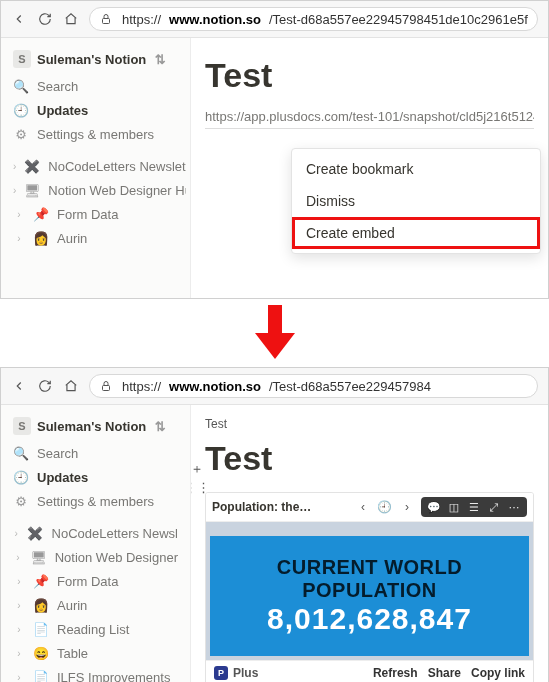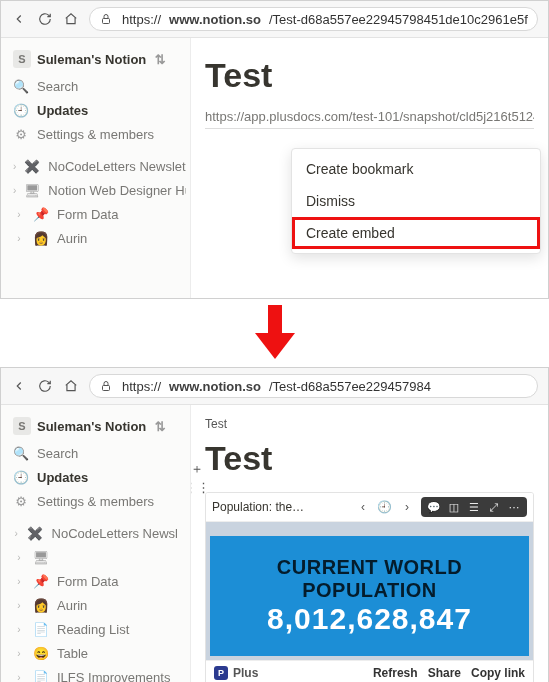--- a/index.html
+++ b/index.html
@@ -1,21 +1,21 @@
 <!DOCTYPE html>
 <html><head>
 <meta charset="utf-8">
 <style>
   *{box-sizing:border-box;margin:0;padding:0;font-family:-apple-system,Segoe UI,Helvetica,Arial,sans-serif}
   body{width:549px;background:#fff;color:#37352f;font-size:13px}
   .panel{border:1px solid #d0d0d0;background:#fff}
   
   .chrome{display:flex;align-items:center;gap:10px;padding:6px 10px;background:#f7f7f7;border-bottom:1px solid #e3e3e3;font-size:14px;color:#555}
   .omnibox{flex:1;display:flex;align-items:center;gap:8px;background:#fff;border:1px solid #d8d8d8;border-radius:12px;padding:3px 8px;font-size:13px;color:#333;overflow:hidden;white-space:nowrap}
-  .url-bold{font-weight:600;color:#404040}
+  .url-bold{font-weight:600;color:#000000}
   .ic{display:inline-flex;align-items:center;justify-content:center;width:16px;height:16px;color:#555;cursor:pointer}
   
   .app{display:flex;height:260px}
   .app2{display:flex;height:380px}
   .sidebar{width:190px;background:#fbfbfa;border-right:1px solid #ececec;padding:6px 4px;overflow:hidden}
   .wsname{display:flex;align-items:center;gap:6px;padding:6px 8px;font-weight:600;color:#37352f}
   .wsava{width:18px;height:18px;background:#e8e8e6;border-radius:3px;display:flex;align-items:center;justify-content:center;font-size:11px;color:#787774}
   .nav-item{display:flex;align-items:center;gap:8px;padding:4px 8px;color:#787774;border-radius:3px;cursor:pointer;white-space:nowrap;overflow:hidden}
   .nav-item.upd{color:#37352f;font-weight:600}
   .nav-ic{width:16px;height:16px;display:flex;align-items:center;justify-content:center;font-size:13px;color:#999}
@@ -27,21 +27,21 @@
   .menu{position:absolute;left:100px;top:110px;width:250px;background:#fff;border:1px solid #e3e3e3;border-radius:4px;box-shadow:0 4px 14px rgba(0,0,0,.12);padding:4px 0}
   .menu-item{padding:8px 14px;cursor:pointer;font-size:14px}
   .menu-item.hl{background:#fff;outline:3px solid #e11;outline-offset:-3px}
   
   .arrow-row{display:flex;justify-content:center;padding:6px 0}
   
   .crumb{font-size:12px;color:#555;padding:2px 0 0 0}
   .gutter{position:absolute;left:-2px;top:56px;display:flex;flex-direction:column;gap:2px;color:#bcbcba;font-size:13px}
   .embed{margin-top:6px;border:1px solid #e3e3e3;border-radius:3px;overflow:hidden}
   .embed-top{display:flex;align-items:center;gap:6px;padding:4px 6px;background:#fff;border-bottom:1px solid #eee;font-size:12px}
-  .embed-top .ttl{font-weight:400;flex:1;white-space:nowrap;overflow:hidden;text-overflow:ellipsis}
+  .embed-top .ttl{font-weight:700;flex:1;white-space:nowrap;overflow:hidden;text-overflow:ellipsis}
   .tool-grp{display:flex;align-items:center;gap:2px;background:#3b3b3b;border-radius:4px;padding:2px 4px}
   .tool-grp .tb{width:18px;height:16px;display:flex;align-items:center;justify-content:center;color:#eaeaea;font-size:11px;cursor:pointer}
   .embed-body{background:#c9d3df;padding:14px 4px 4px 4px}
   .hero{background:#1c8ed6;text-align:center;padding:20px 0}
   .hero-t{font-family:Impact,'Arial Black',sans-serif;font-size:20px;letter-spacing:.5px;color:#041c2c;font-weight:900}
   .hero-n{font-family:Impact,'Arial Black',sans-serif;font-size:30px;color:#fff;letter-spacing:1px;margin-top:0;font-weight:800}
   .embed-foot{display:flex;align-items:center;gap:10px;padding:5px 8px;background:#fff;border-top:1px solid #eee;font-size:12px}
   .embed-foot .brand{display:flex;align-items:center;gap:5px;flex:1;font-weight:600;color:#555}
   .plusbadge{width:14px;height:14px;border-radius:3px;background:#2b3a8f;color:#fff;font-size:9px;display:flex;align-items:center;justify-content:center;font-weight:bold}
   .flink{color:#333;font-weight:600;cursor:pointer}
@@ -196,20 +196,21 @@
       <div style="height:8px"></div>
       <div id="bot-pages">
           <div class="nav-item">
             <span class="tw">›</span>
             <span class="nav-ic">✖️</span>
             <span>NoCodeLetters Newsl</span>
           </div>
           <div class="nav-item">
             <span class="tw">›</span>
             <span class="nav-ic">🖥</span>
+            <span>Notion Web Designer</span>
           </div>
           <div class="nav-item">
             <span class="tw">›</span>
             <span class="nav-ic">📌</span>
             <span>Form Data</span>
           </div>
           <div class="nav-item">
             <span class="tw">›</span>
             <span class="nav-ic">👩</span>
             <span>Aurin</span>

